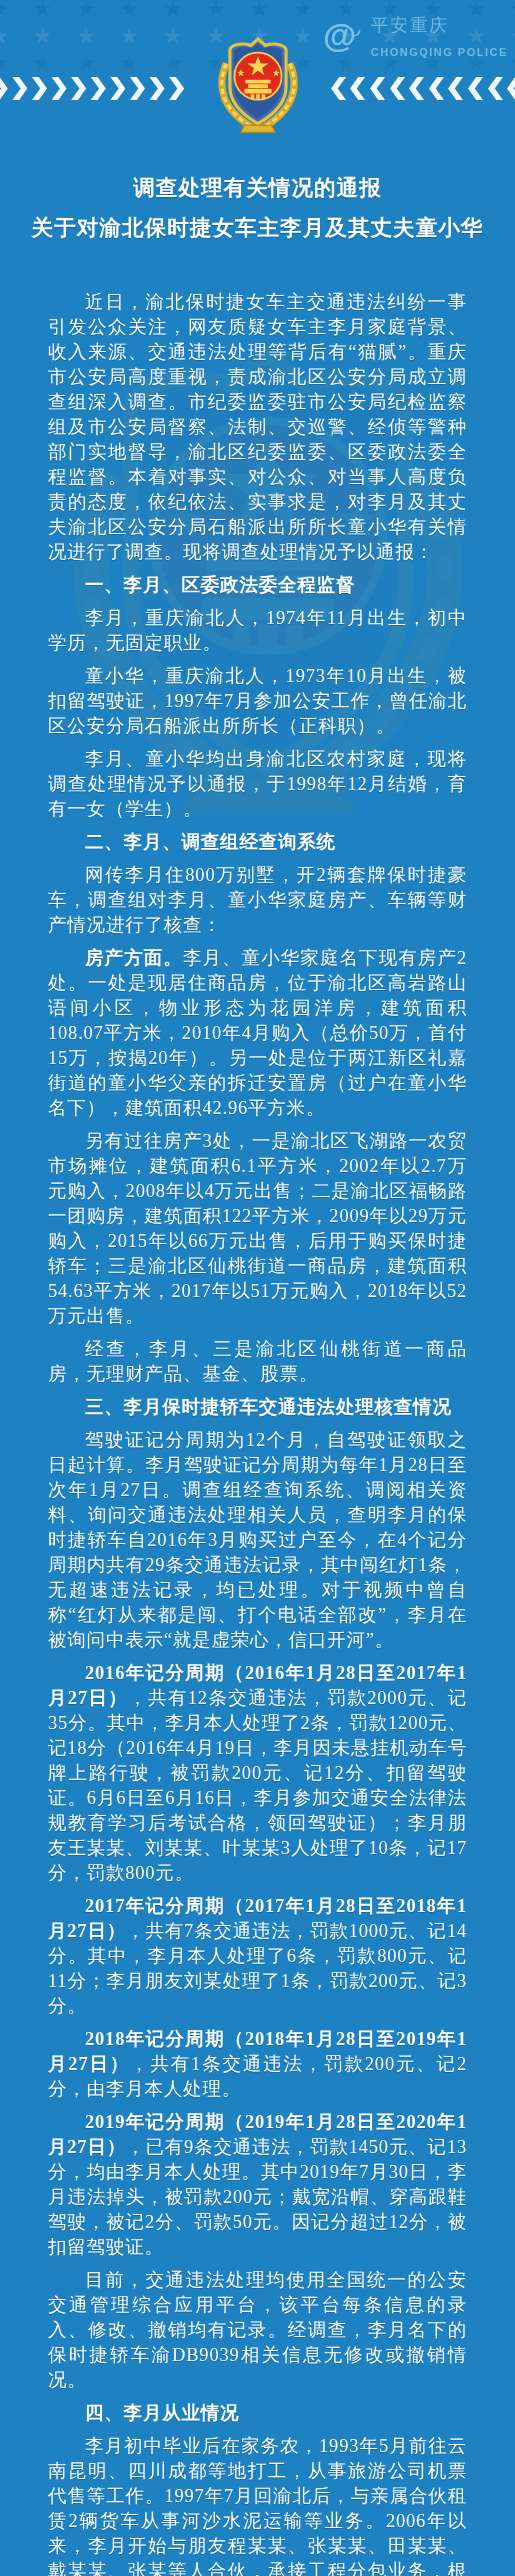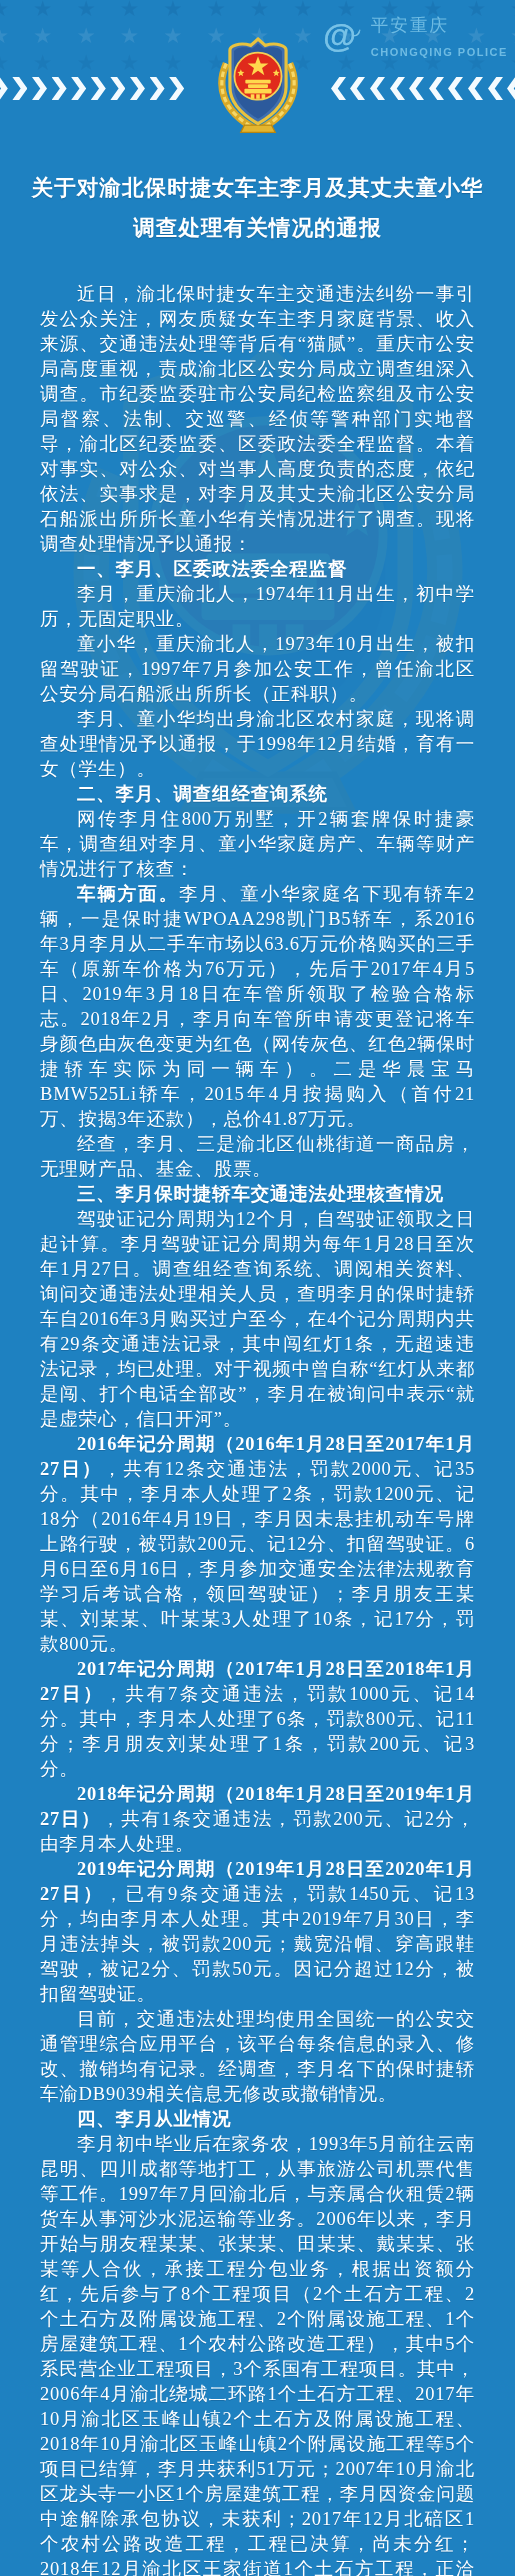--- a/index.html
+++ b/index.html
@@ -59,21 +59,21 @@
     text-shadow:0 0.5px 1px rgba(10,70,120,.45);
   }
   
   .content{
     position:absolute;top:282px;left:40px;width:435px;
     color:#ffffff;font-size:18.5px;line-height:25px;letter-spacing:0.8px;
     text-align:justify;
     text-shadow:0 0.5px 0.5px rgba(10,70,120,.35);
     z-index:2;
   }
-  .para,.sec-h{text-indent:2em;margin:0;}
+  .para,.sec-h{text-indent:2em;margin:8px;}
   .sec-h{font-weight:bold;}
   .para b{font-weight:bold;}
 </style>
 </head>
 <body>
 
 <div class="page">
 
   <div class="stars" aria-hidden="true">
     <div class="row1">★ ★ ★ ★ ★ ★ ★ ★ ★ ★ ★ ★ ★ ★ ★ ★</div>
@@ -147,33 +147,34 @@
       <span class="chev"></span>
       <span class="chev"></span>
       <span class="chev"></span>
       <span class="chev"></span>
       <span class="chev"></span>
       <span class="chev"></span>
       <span class="chev"></span>
     </div>
 
   <div class="title">
+    <div>调查处理有关情况的通报</div>
     <div>关于对渝北保时捷女车主李月及其丈夫童小华</div>
-    <div>调查处理有关情况的通报</div>
   </div>
 
   <div class="content" id="content">
       <div class="para">近日，渝北保时捷女车主交通违法纠纷一事引发公众关注，网友质疑女车主李月家庭背景、收入来源、交通违法处理等背后有“猫腻”。重庆市公安局高度重视，责成渝北区公安分局成立调查组深入调查。市纪委监委驻市公安局纪检监察组及市公安局督察、法制、交巡警、经侦等警种部门实地督导，渝北区纪委监委、区委政法委全程监督。本着对事实、对公众、对当事人高度负责的态度，依纪依法、实事求是，对李月及其丈夫渝北区公安分局石船派出所所长童小华有关情况进行了调查。现将调查处理情况予以通报：</div>
       <div class="sec-h">一、李月、区委政法委全程监督</div>
       <div class="para">李月，重庆渝北人，1974年11月出生，初中学历，无固定职业。</div>
       <div class="para">童小华，重庆渝北人，1973年10月出生，被扣留驾驶证，1997年7月参加公安工作，曾任渝北区公安分局石船派出所所长（正科职）。</div>
       <div class="para">李月、童小华均出身渝北区农村家庭，现将调查处理情况予以通报，于1998年12月结婚，育有一女（学生）。</div>
       <div class="sec-h">二、李月、调查组经查询系统</div>
       <div class="para">网传李月住800万别墅，开2辆套牌保时捷豪车，调查组对李月、童小华家庭房产、车辆等财产情况进行了核查：</div>
-      <div class="para"><b>车辆方面。</b>李月、童小华家庭名下现有轿车2辆，一是保时捷WPOAA298凯门B5轿车，系2016年3月李月从二手车市场以63.6万元价格购买的三手车（原新车价格为76万元），先后于2017年4月5日、2019年3月18日在车管所领取了检验合格标志。2018年2月，李月向车管所申请变更登记将车身颜色由灰色变更为红色（网传灰色、红色2辆保时捷轿车实际为同一辆车）。二是华晨宝马BMW525Li轿车，2015年4月按揭购入（首付21万、按揭3年还款），总价41.87万元。</div>
+      <div class="para"><b>房产方面。</b>李月、童小华家庭名下现有房产2处。一处是现居住商品房，位于渝北区高岩路山语间小区，物业形态为花园洋房，建筑面积108.07平方米，2010年4月购入（总价50万，首付15万，按揭20年）。另一处是位于两江新区礼嘉街道的童小华父亲的拆迁安置房（过户在童小华名下），建筑面积42.96平方米。</div>
+      <div class="para">另有过往房产3处，一是渝北区飞湖路一农贸市场摊位，建筑面积6.1平方米，2002年以2.7万元购入，2008年以4万元出售；二是渝北区福畅路一团购房，建筑面积122平方米，2009年以29万元购入，2015年以66万元出售，后用于购买保时捷轿车；三是渝北区仙桃街道一商品房，建筑面积54.63平方米，2017年以51万元购入，2018年以52万元出售。</div>
       <div class="para">经查，李月、三是渝北区仙桃街道一商品房，无理财产品、基金、股票。</div>
       <div class="sec-h">三、李月保时捷轿车交通违法处理核查情况</div>
       <div class="para">驾驶证记分周期为12个月，自驾驶证领取之日起计算。李月驾驶证记分周期为每年1月28日至次年1月27日。调查组经查询系统、调阅相关资料、询问交通违法处理相关人员，查明李月的保时捷轿车自2016年3月购买过户至今，在4个记分周期内共有29条交通违法记录，其中闯红灯1条，无超速违法记录，均已处理。对于视频中曾自称“红灯从来都是闯、打个电话全部改”，李月在被询问中表示“就是虚荣心，信口开河”。</div>
       <div class="para"><b>2016年记分周期（2016年1月28日至2017年1月27日）</b>，共有12条交通违法，罚款2000元、记35分。其中，李月本人处理了2条，罚款1200元、记18分（2016年4月19日，李月因未悬挂机动车号牌上路行驶，被罚款200元、记12分、扣留驾驶证。6月6日至6月16日，李月参加交通安全法律法规教育学习后考试合格，领回驾驶证）；李月朋友王某某、刘某某、叶某某3人处理了10条，记17分，罚款800元。</div>
       <div class="para"><b>2017年记分周期（2017年1月28日至2018年1月27日）</b>，共有7条交通违法，罚款1000元、记14分。其中，李月本人处理了6条，罚款800元、记11分；李月朋友刘某处理了1条，罚款200元、记3分。</div>
       <div class="para"><b>2018年记分周期（2018年1月28日至2019年1月27日）</b>，共有1条交通违法，罚款200元、记2分，由李月本人处理。</div>
       <div class="para"><b>2019年记分周期（2019年1月28日至2020年1月27日）</b>，已有9条交通违法，罚款1450元、记13分，均由李月本人处理。其中2019年7月30日，李月违法掉头，被罚款200元；戴宽沿帽、穿高跟鞋驾驶，被记2分、罚款50元。因记分超过12分，被扣留驾驶证。</div>
       <div class="para">目前，交通违法处理均使用全国统一的公安交通管理综合应用平台，该平台每条信息的录入、修改、撤销均有记录。经调查，李月名下的保时捷轿车渝DB9039相关信息无修改或撤销情况。</div>
       <div class="sec-h">四、李月从业情况</div>
       <div class="para">李月初中毕业后在家务农，1993年5月前往云南昆明、四川成都等地打工，从事旅游公司机票代售等工作。1997年7月回渝北后，与亲属合伙租赁2辆货车从事河沙水泥运输等业务。2006年以来，李月开始与朋友程某某、张某某、田某某、戴某某、张某等人合伙，承接工程分包业务，根据出资额分红，先后参与了8个工程项目（2个土石方工程、2个土石方及附属设施工程、2个附属设施工程、1个房屋建筑工程、1个农村公路改造工程），其中5个系民营企业工程项目，3个系国有工程项目。其中，2006年4月渝北绕城二环路1个土石方工程、2017年10月渝北区玉峰山镇2个土石方及附属设施工程、2018年10月渝北区玉峰山镇2个附属设施工程等5个项目已结算，李月共获利51万元；2007年10月渝北区龙头寺一小区1个房屋建筑工程，李月因资金问题中途解除承包协议，未获利；2017年12月北碚区1个农村公路改造工程，工程已决算，尚未分红；2018年12月渝北区王家街道1个土石方工程，正洽谈中，尚未进场。</div>

